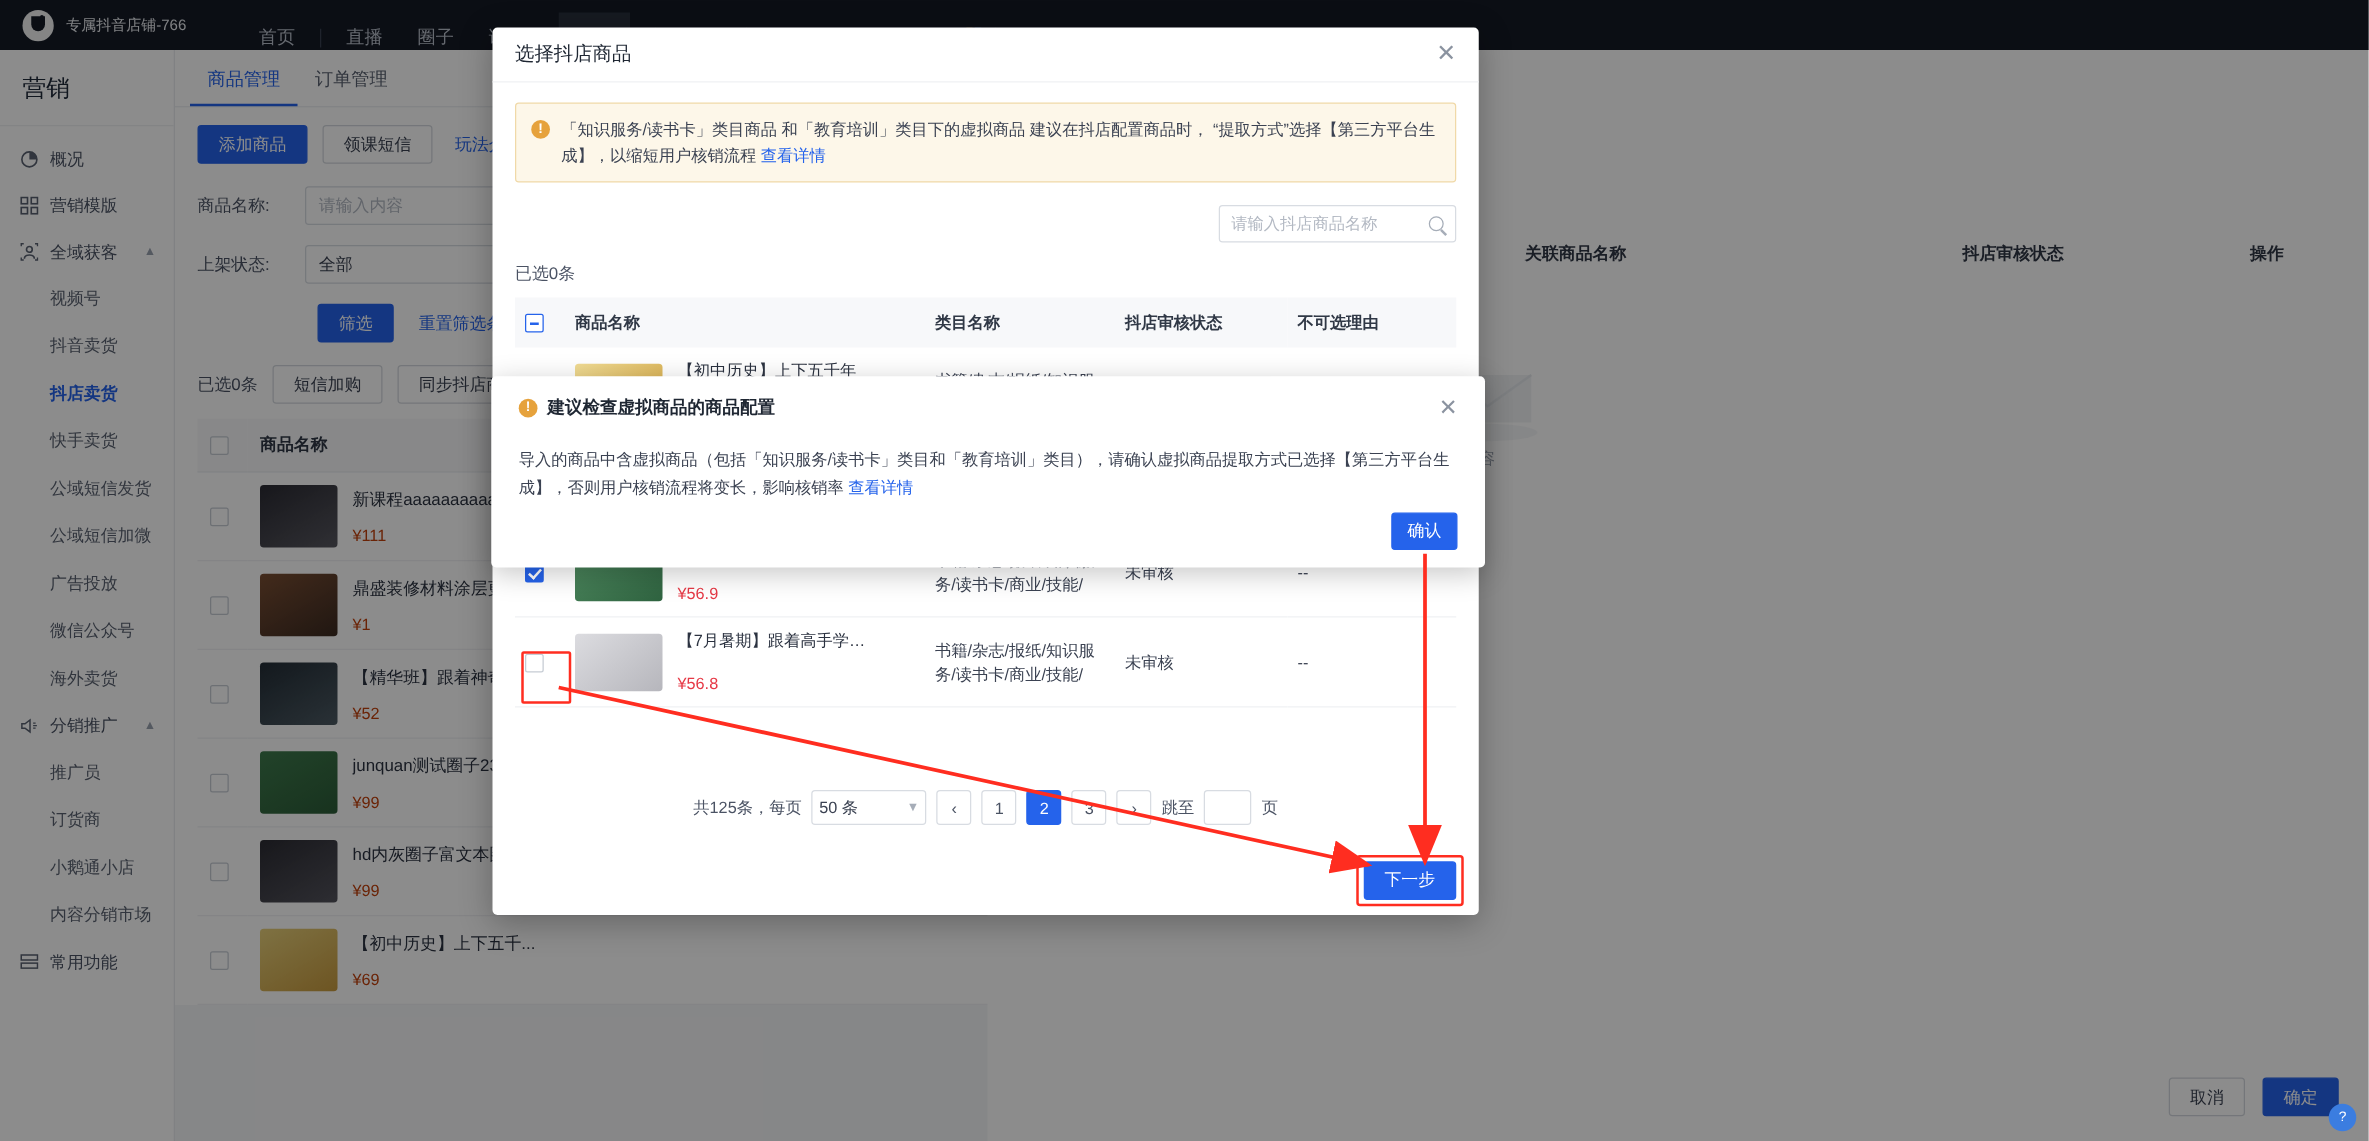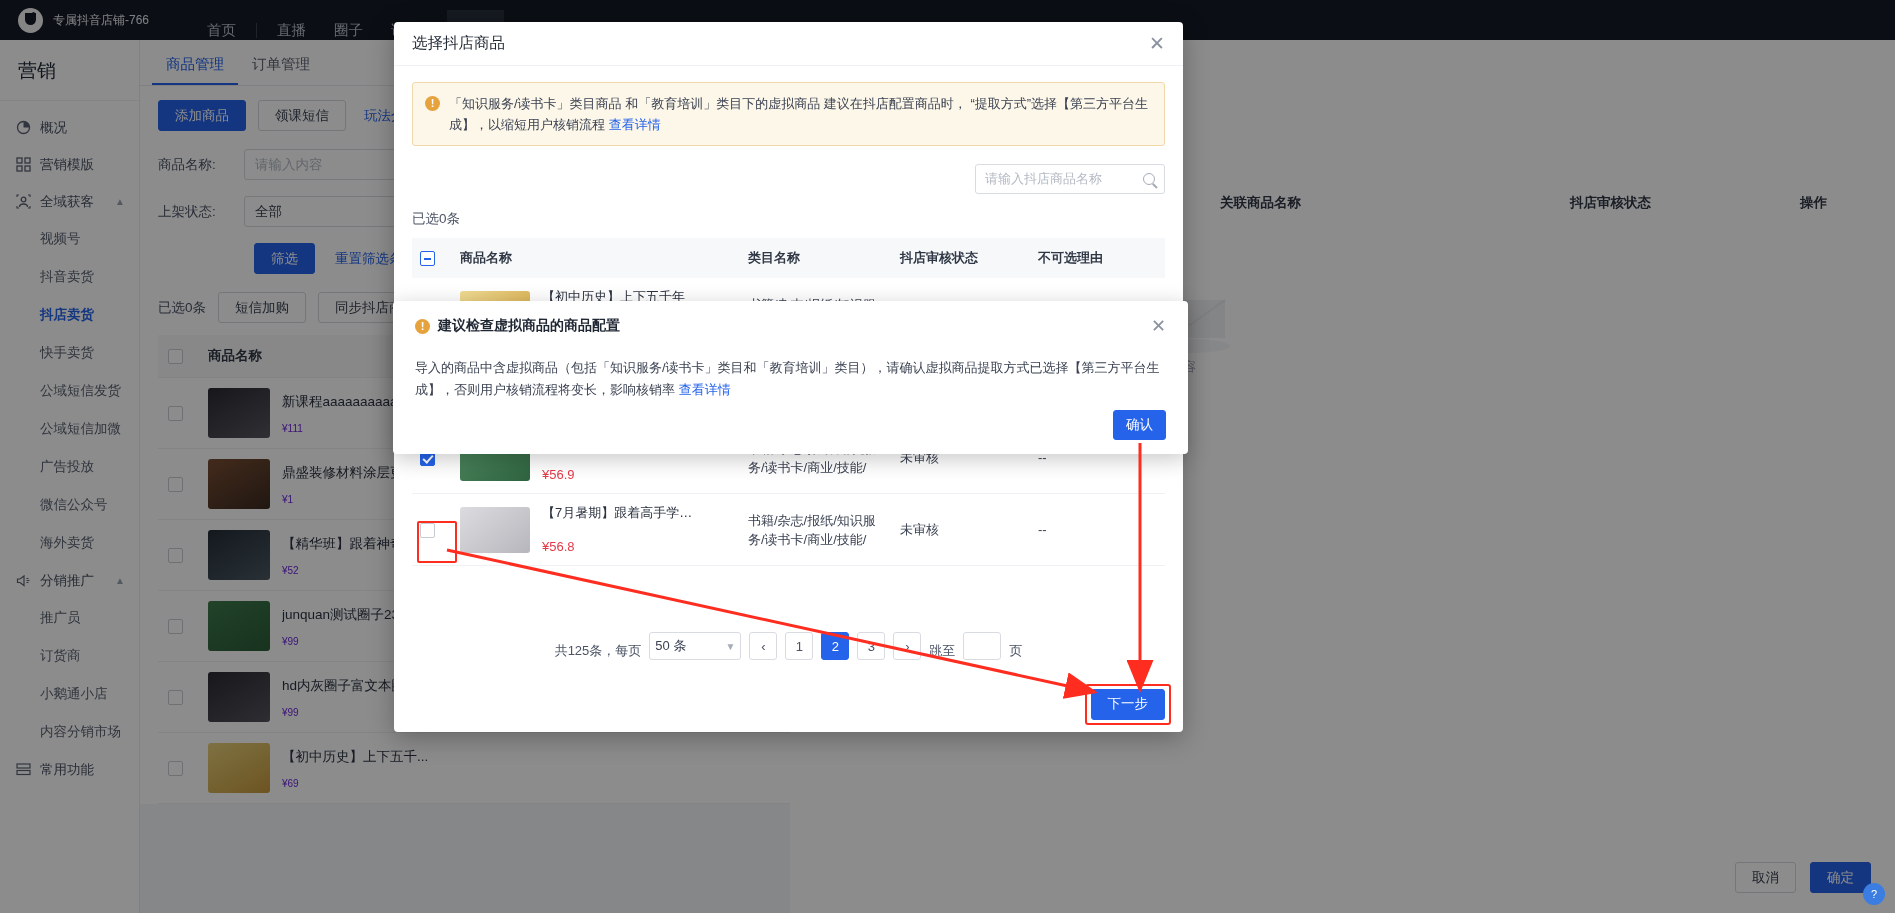--- a/index.html
+++ b/index.html
@@ -112,21 +112,21 @@
     padding: 12px 10px; border-bottom: 1px solid #eceef1; white-space: nowrap;
   }
   .maintable td {
     padding: 10px; border-bottom: 1px solid #f0f1f4; color: #3b4252;
     vertical-align: middle;
   }
   .prod-cell { display: flex; align-items: center; gap: 12px; }
   .thumb { width: 62px; height: 50px; border-radius: 3px; flex: none; overflow: hidden; }
   .pname { font-size: 13.5px; color: #2b3240; line-height: 19px; max-width: 200px;
            overflow: hidden; white-space: nowrap; text-overflow: ellipsis; }
-  .price { color: #6d28d9; font-size: 10px; margin-top: 12px; }
+  .price { color: #c2410c; font-size: 13px; margin-top: 12px; }
   .cbox {
     width: 15px; height: 15px; border: 1px solid #c6ccd4; border-radius: 2px;
     background: #fff; display: inline-block; vertical-align: middle;
   }
   .cbox.checked { background: #2563eb; border-color: #2563eb; position: relative; }
   .cbox.checked::after {
     content: ""; position: absolute; left: 4px; top: 1px; width: 4px; height: 8px;
     border: solid #fff; border-width: 0 2px 2px 0; transform: rotate(42deg);
   }
   .cbox.indet { border-color: #2563eb; position: relative; }
@@ -208,21 +208,21 @@
     padding: 9px 8px; border-bottom: 1px solid #f0f1f4; color: #3b4252;
     vertical-align: middle; line-height: 19px;
   }
   .mthumb { width: 70px; height: 46px; border-radius: 3px; flex: none; overflow: hidden; }
   .mpname { max-width: 160px; overflow: hidden; white-space: nowrap; text-overflow: ellipsis;
             color: #2b3240; }
   .mprice { color: #e63946; margin-top: 15px; }
 
   .pager {
     position: absolute; left: 0; right: 0; bottom: 16px;
-    display: flex; align-items: flex-end; justify-content: center; gap: 8px;
+    display: flex; align-items: center; justify-content: center; gap: 8px;
     font-size: 13px; color: #4b5364; margin-top: 32px;
   }
   .pg-btn {
     min-width: 28px; height: 28px; border: 1px solid #d8dce2; border-radius: 3px;
     display: flex; align-items: center; justify-content: center; background: #fff;
     color: #4b5364; cursor: pointer; padding: 0 6px;
   }
   .pg-btn.active { background: #2563eb; border-color: #2563eb; color: #fff; }
   .pg-sel {
     width: 92px; height: 28px; border: 1px solid #d8dce2; border-radius: 3px;

